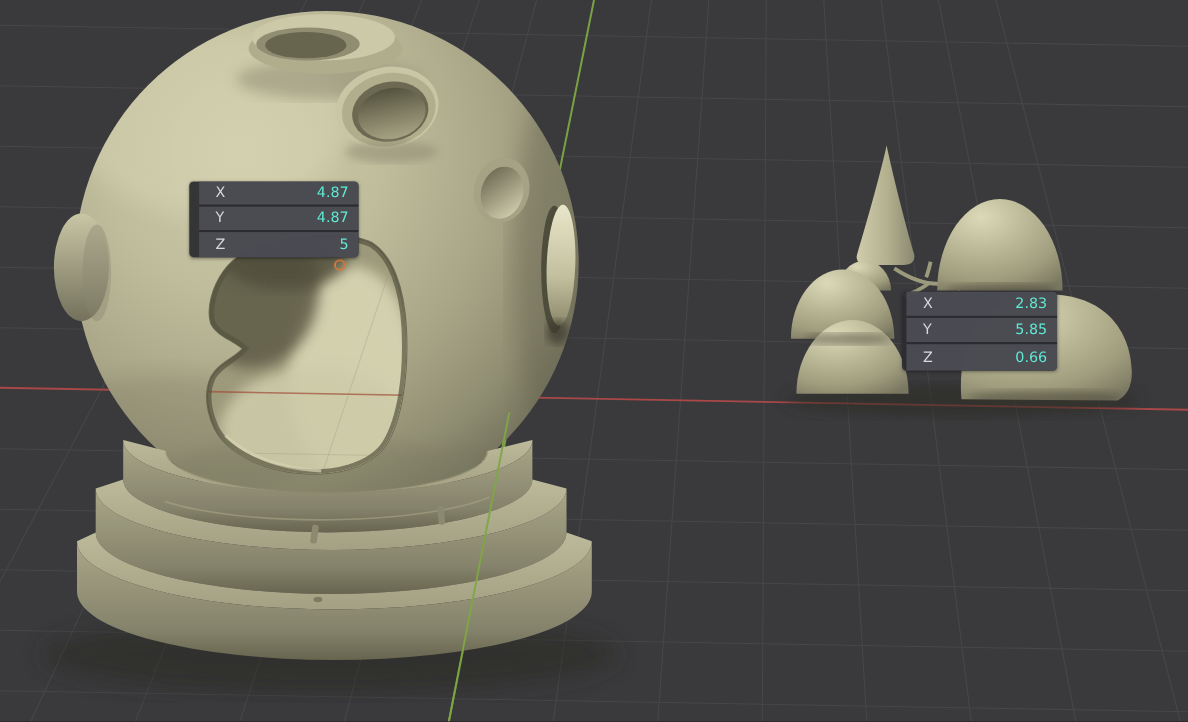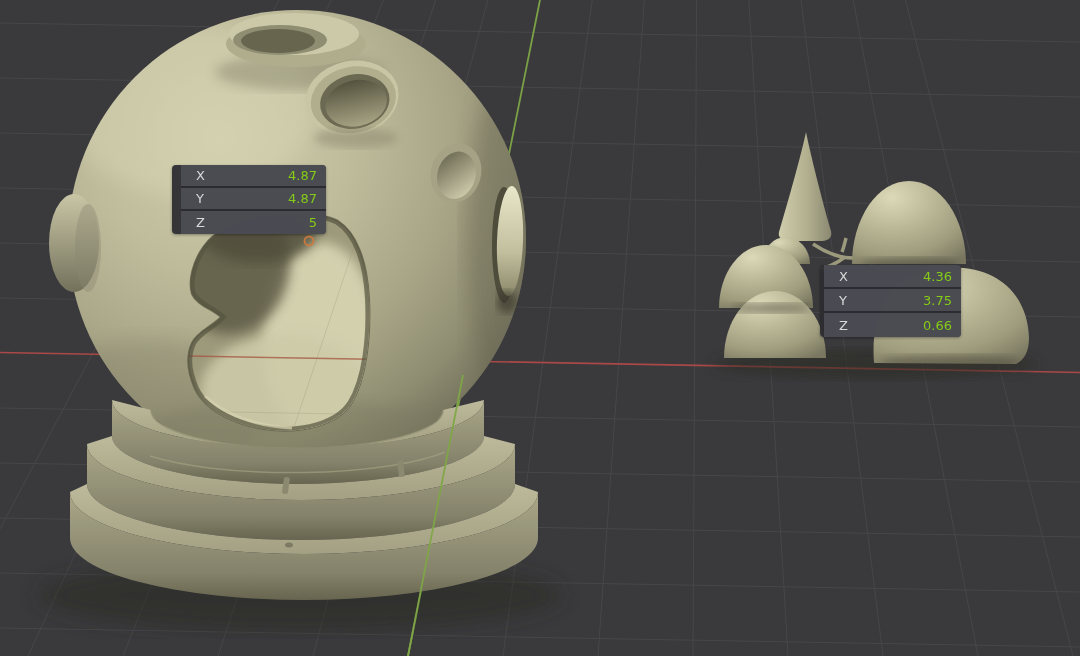--- a/index.html
+++ b/index.html
@@ -6,21 +6,21 @@
   .stage{position:relative;width:1080px;height:656px;overflow:hidden;background:#3a3a3d;
          font-family:"DejaVu Sans", sans-serif;}
   .stage svg{position:absolute;left:0;top:0;}
   .overlay{position:absolute;display:flex;flex-direction:column;
            background:rgba(44,44,49,.94);border-radius:4px;overflow:hidden;
            box-shadow:0 1px 3px rgba(0,0,0,.35);}
   .overlay .row{display:flex;align-items:center;background:rgba(76,76,83,.96);
                 border-bottom:2px solid rgba(40,40,45,.9);box-sizing:border-box;}
   .overlay .row:last-child{border-bottom:none;}
   .overlay .lbl{margin-left:15px;font-size:13px;color:#d9d9d9;}
-  .overlay .val{margin-left:auto;margin-right:9px;font-size:13px;color:#84cc16;}
+  .overlay .val{margin-left:auto;margin-right:9px;font-size:13px;color:#5eead4;}
   #ov-left{left:172px;top:165px;width:145px;padding-left:9px;}
   #ov-left .row{height:23px;}
   #ov-right{left:820px;top:265px;width:137px;padding-left:4px;}
   #ov-right .row{height:24px;}
 </style>
 </head>
 <body>
 
 <div class="stage">
 <svg width="1080" height="656" viewBox="0 0 1080 656">
@@ -237,24 +237,24 @@
     </div>
     <div class="row">
       <span class="lbl">Z</span>
       <span class="val">5</span>
     </div>
   </div>
 
   <div class="overlay" id="ov-right">
     <div class="row">
       <span class="lbl">X</span>
-      <span class="val">4.36</span>
+      <span class="val">2.83</span>
     </div>
     <div class="row">
       <span class="lbl">Y</span>
-      <span class="val">3.75</span>
+      <span class="val">5.85</span>
     </div>
     <div class="row">
       <span class="lbl">Z</span>
       <span class="val">0.66</span>
     </div>
   </div>
 </div>
 
 </body></html>

